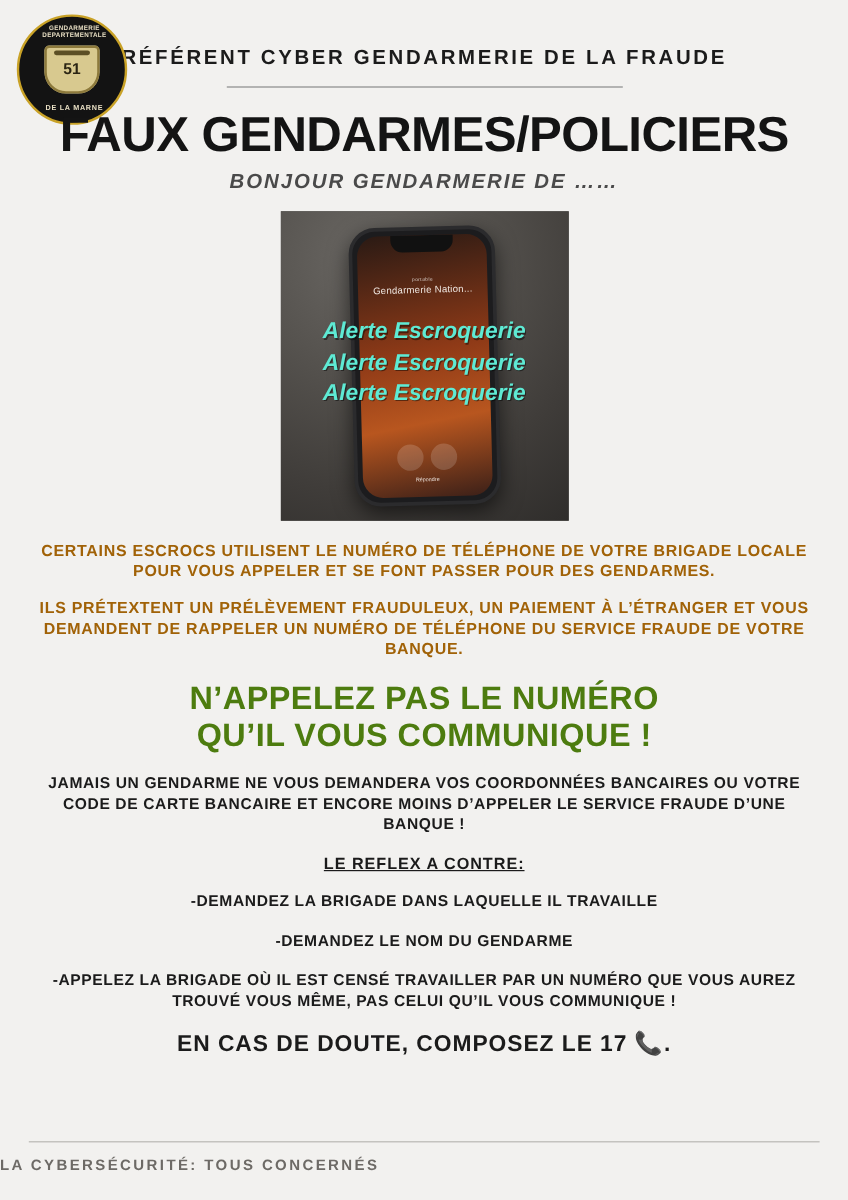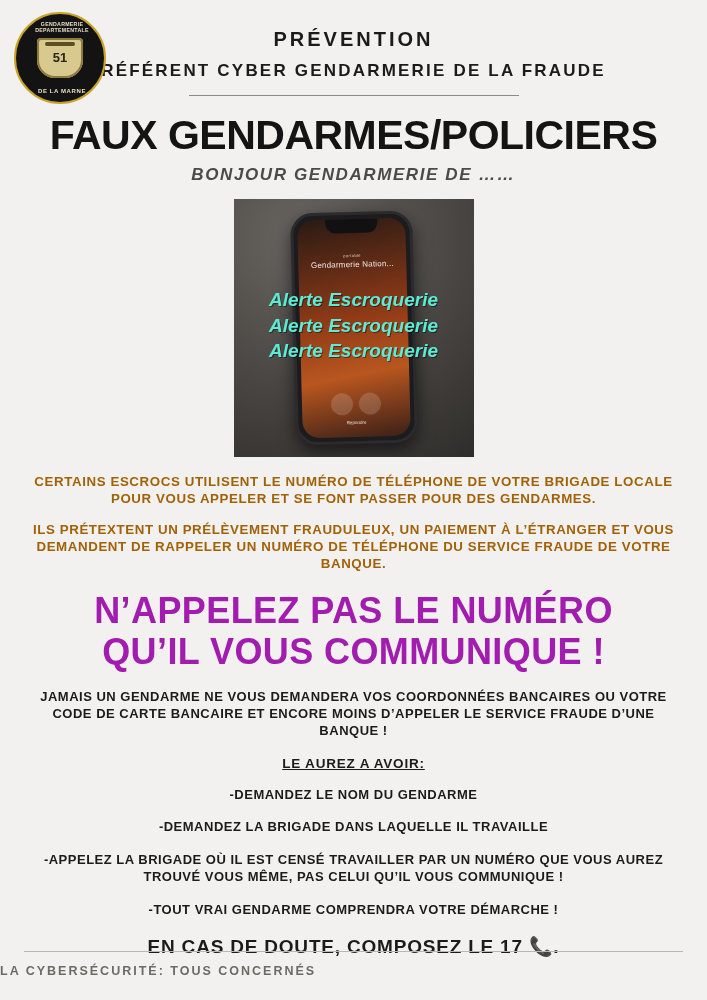--- a/index.html
+++ b/index.html
@@ -255,25 +255,25 @@
   }
   .para {
     font-size: 13.3px;
     font-weight: bold;
     letter-spacing: 0.6px;
     line-height: 1.28;
     color: #a16207;
     margin: 0 6px 14px 6px;
   }
   .shout {
-    font-size: 36px;
+    font-size: 27px;
     font-weight: bold;
     letter-spacing: 0.4px;
     line-height: 1.15;
-    color: #a21caf;
+    color: #4d7c0f;
     margin: 18px 0 16px 0;
     text-align: center;
   }
   .para-small {
     font-size: 13px;
     font-weight: bold;
     letter-spacing: 0.5px;
     line-height: 1.3;
     margin: 0 10px 16px 10px;
   }
@@ -330,21 +330,20 @@
 
   <div class="logo">
     <div class="ring-top">GENDARMERIE DEPARTEMENTALE</div>
     <div class="emblem">
       <div class="num">51</div>
     </div>
     <div class="ring-bottom">DE LA MARNE</div>
   </div>
 
   <div class="header">
-    <div class="prevention">PRÉVENTION</div>
     <div class="referent">RÉFÉRENT CYBER GENDARMERIE DE LA FRAUDE</div>
     <div class="rule"></div>
   </div>
 
   <div class="title">FAUX GENDARMES/POLICIERS</div>
   <div class="subtitle">BONJOUR GENDARMERIE DE ……</div>
 
   <div class="photo-wrap">
     <div class="photo-bg"></div>
     <div class="phone">
@@ -370,24 +369,23 @@
     <div class="para">CERTAINS ESCROCS UTILISENT LE NUMÉRO DE TÉLÉPHONE DE VOTRE BRIGADE LOCALE POUR VOUS APPELER ET SE FONT PASSER POUR DES GENDARMES.</div>
     <div class="para">ILS PRÉTEXTENT UN PRÉLÈVEMENT FRAUDULEUX, UN PAIEMENT À L’ÉTRANGER ET VOUS DEMANDENT DE RAPPELER UN NUMÉRO DE TÉLÉPHONE DU SERVICE FRAUDE DE VOTRE BANQUE.</div>
 
     <div class="shout">
       <div>N’APPELEZ PAS LE NUMÉRO</div>
       <div>QU’IL VOUS COMMUNIQUE !</div>
     </div>
 
     <div class="para-small">JAMAIS UN GENDARME NE VOUS DEMANDERA VOS COORDONNÉES BANCAIRES OU VOTRE CODE DE CARTE BANCAIRE ET ENCORE MOINS D’APPELER LE SERVICE FRAUDE D’UNE BANQUE !</div>
 
-    <div class="reflex-title">LE AUREZ A AVOIR:</div>
+    <div class="reflex-title">LE REFLEX A CONTRE:</div>
+    <div class="bullet">-DEMANDEZ LA BRIGADE DANS LAQUELLE IL TRAVAILLE</div>
     <div class="bullet">-DEMANDEZ LE NOM DU GENDARME</div>
-    <div class="bullet">-DEMANDEZ LA BRIGADE DANS LAQUELLE IL TRAVAILLE</div>
     <div class="bullet">-APPELEZ LA BRIGADE OÙ IL EST CENSÉ TRAVAILLER PAR UN NUMÉRO QUE VOUS AUREZ TROUVÉ VOUS MÊME, PAS CELUI QU’IL VOUS COMMUNIQUE !</div>
-    <div class="bullet">-TOUT VRAI GENDARME COMPRENDRA VOTRE DÉMARCHE !</div>
 
     <div class="doubt">EN CAS DE DOUTE, COMPOSEZ LE 17 📞.</div>
   </div>
 
   <div class="footer-rule"></div>
   <div class="footer">LA CYBERSÉCURITÉ: TOUS CONCERNÉS</div>
 </div>
 
 </body></html>

